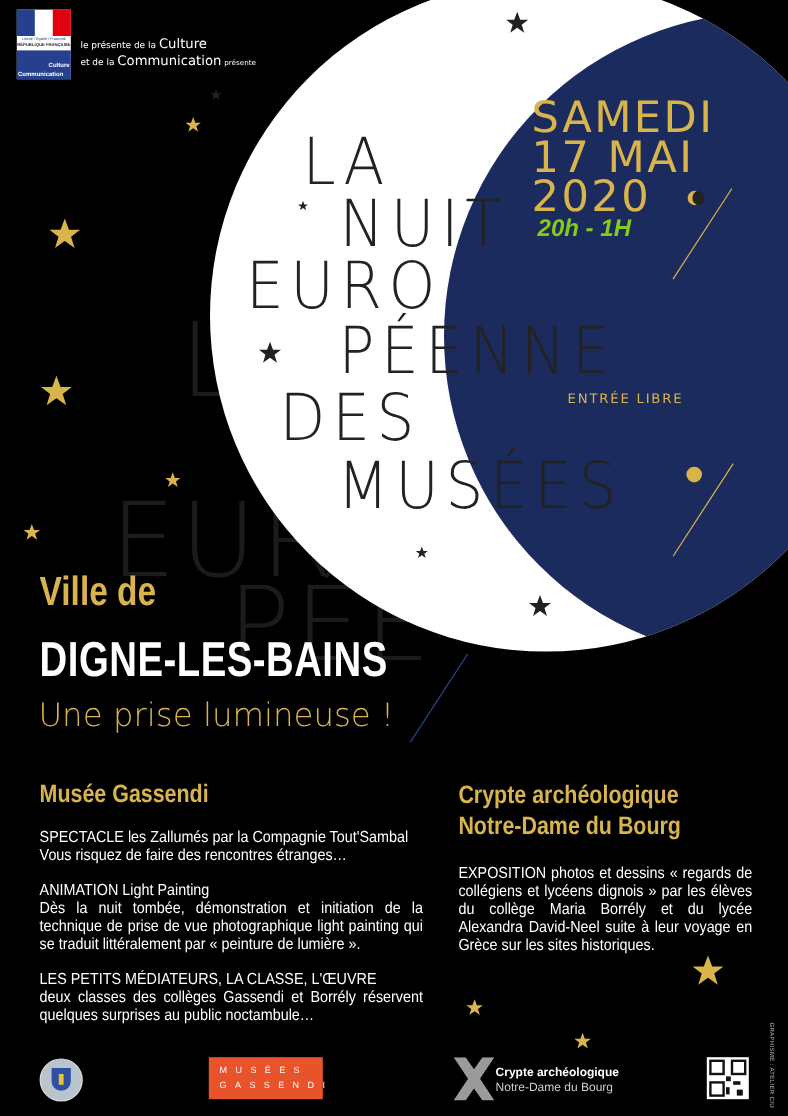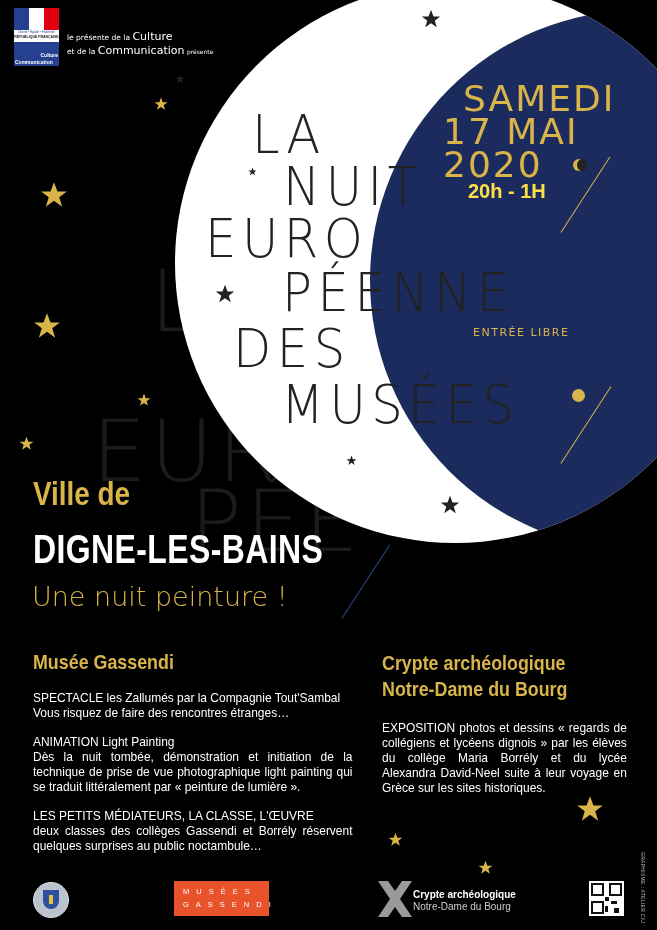--- a/index.html
+++ b/index.html
@@ -4,21 +4,21 @@
 <style>
   html, body { margin:0; padding:0; background:#000; }
   body { width:657px; height:930px; position:relative; overflow:hidden; font-family:"Liberation Sans", sans-serif; color:#fff; }
   .abs { position:absolute; }
   .circle-white { position:absolute; left:175px; top:-17px; width:560px; height:560px; border-radius:50%; background:#fff; overflow:hidden; }
   .circle-blue { position:absolute; left:195px; top:27px; width:540px; height:540px; border-radius:50%; background:#1c2b5e; }
   .ghost { position:absolute; color:#1b1b1b; font-family:"DejaVu Sans", sans-serif; font-weight:100; font-size:86px; line-height:86px; letter-spacing:4px; }
   .title-line { position:absolute; font-family:"DejaVu Sans", sans-serif; font-weight:normal; font-size:54px; line-height:54px; letter-spacing:6px; color:#fff; -webkit-text-stroke:0; }
   .thin { font-weight:200; transform:scaleX(0.92); transform-origin:left; }
   .date { position:absolute; left:443px; color:#d9b44a; font-family:"DejaVu Sans", sans-serif; font-size:36px; line-height:34px; letter-spacing:2px; }
-  .hours { position:absolute; left:468px; top:180px; color:#fde047; font-weight:bold; font-size:20px; font-family:"Liberation Sans", sans-serif; }
+  .hours { position:absolute; left:448px; top:180px; color:#84cc16; font-weight:bold; font-size:20px; font-family:"Liberation Sans", sans-serif;font-style:italic; }
   .entree { position:absolute; left:473px; top:326px; color:#d9b44a; font-family:"DejaVu Sans", sans-serif; font-size:11px; letter-spacing:1.5px; }
   .star { position:absolute; }
   .gold-line { position:absolute; height:1.3px; background:#d9b44a; transform-origin:left center; }
   .blue-line { position:absolute; height:1.3px; background:#2c4a9a; transform-origin:left center; }
   .ville { position:absolute; left:33px; top:474px; color:#d9b44a; font-weight:bold; font-size:34px; transform:scaleX(0.82); transform-origin:left; font-family:"Liberation Sans", sans-serif; }
   .digne { position:absolute; left:33px; top:526px; color:#fff; font-weight:bold; font-size:41px; transform:scaleX(0.78); transform-origin:left; letter-spacing:0.5px; }
   .tagline { position:absolute; left:32px; top:581px; color:#d9b44a; font-family:"DejaVu Sans", sans-serif; font-weight:200; font-size:27px; }
   .sec-title { position:absolute; color:#d9b44a; font-weight:bold; font-size:21px; line-height:26px; transform:scaleX(0.85); transform-origin:left; }
   .para { position:absolute; color:#fff; font-size:13.3px; line-height:15px; transform:scaleX(0.9); transform-origin:left; }
   .para p { margin:0 0 14px 0; }
@@ -61,21 +61,21 @@
   <span style="font-size:6px;">présente</span>
 </div>
 
 <div class="title-line thin" style="left:252px;top:108px;color:#222;">LA</div>
 <div class="title-line thin" style="left:283px;top:160px;color:#222;">NUIT</div>
 <div class="title-line thin" style="left:205px;top:212px;color:#222;">EURO</div>
 <div class="title-line thin" style="left:282px;top:266px;color:#222;">PÉENNE</div>
 <div class="title-line thin" style="left:233px;top:322px;color:#222;">DES</div>
 <div class="title-line thin" style="left:281px;top:378px;color:#222;">MUSÉES</div>
 
-<div class="date" style="top:82px;margin-left:20px;">SAMEDI</div>
+<div class="date" style="top:82px;">SAMEDI</div>
 <div class="date" style="top:115px;">17 MAI</div>
 <div class="date" style="top:148px;">2020</div>
 <div class="hours">20h - 1H</div>
 <div class="entree">ENTRÉE LIBRE</div>
 
 <div class="abs" style="left:573px;top:159px;width:12px;height:12px;border-radius:50%;background:#d9b44a;">
   <div style="position:absolute;left:4px;top:0;width:10px;height:12px;border-radius:50%;background:#222;"></div>
 </div>
 <div class="abs" style="left:572px;top:389px;width:13px;height:13px;border-radius:50%;background:#d9b44a;"></div>
 <div class="gold-line" style="left:561px;top:232px;width:90px;transform:rotate(-57deg);"></div>
@@ -121,21 +121,21 @@
   </svg>
 <svg class="star" style="left:388px;top:832px;" width="15" height="15" viewBox="0 0 24 24">
     <polygon points="12,1 15,9 23,9 16.5,14 19,22 12,17 5,22 7.5,14 1,9 9,9" fill="#d9b44a"></polygon>
   </svg>
 <svg class="star" style="left:478px;top:860px;" width="15" height="15" viewBox="0 0 24 24">
     <polygon points="12,1 15,9 23,9 16.5,14 19,22 12,17 5,22 7.5,14 1,9 9,9" fill="#d9b44a"></polygon>
   </svg>
 
 <div class="ville">Ville de</div>
 <div class="digne">DIGNE-LES-BAINS</div>
-<div class="tagline">Une nuit peinture !</div>
+<div class="tagline">Une prise lumineuse !</div>
 
 <div class="sec-title" style="left:33px;top:649px;">Musée Gassendi</div>
 <div class="para just" style="left:33px;top:690px;width:355px;">
   <p><span>SPECTACLE les Zallumés par la Compagnie Tout'Sambal</span><br><span>Vous risquez de faire des rencontres étranges…</span></p>
   <p><span>ANIMATION Light Painting</span><br><span>Dès la nuit tombée, démonstration et initiation de la technique de prise de vue photographique light painting qui se traduit littéralement  par « peinture de lumière ».</span></p>
   <p><span>LES PETITS MÉDIATEURS, LA CLASSE, L'ŒUVRE</span><br><span>deux classes des collèges Gassendi et Borrély réservent quelques surprises au public noctambule…</span></p>
 </div>
 
 <div class="sec-title" style="left:382px;top:650px;">Crypte archéologique</div>
 <div class="sec-title" style="left:382px;top:676px;">Notre-Dame du Bourg</div>

